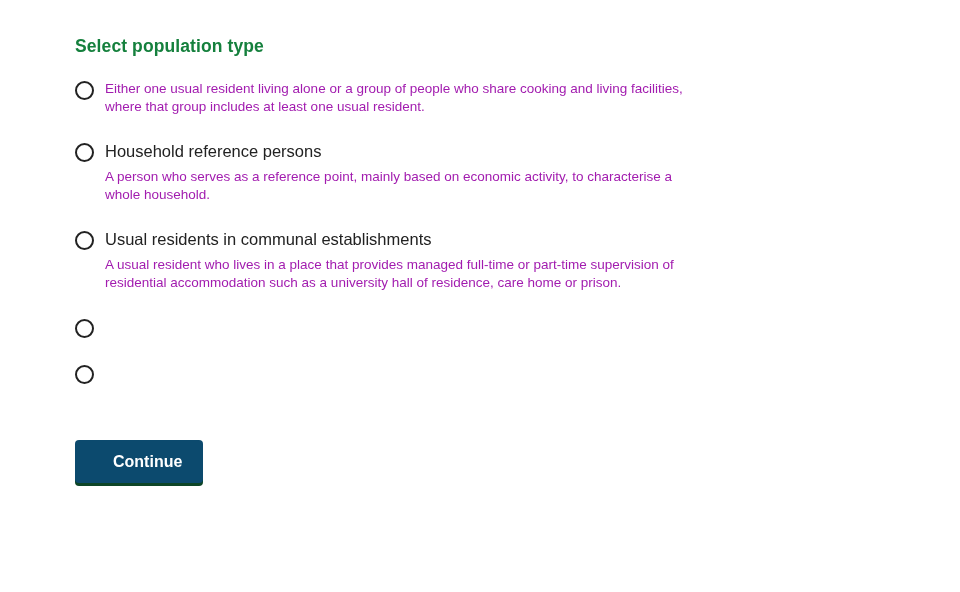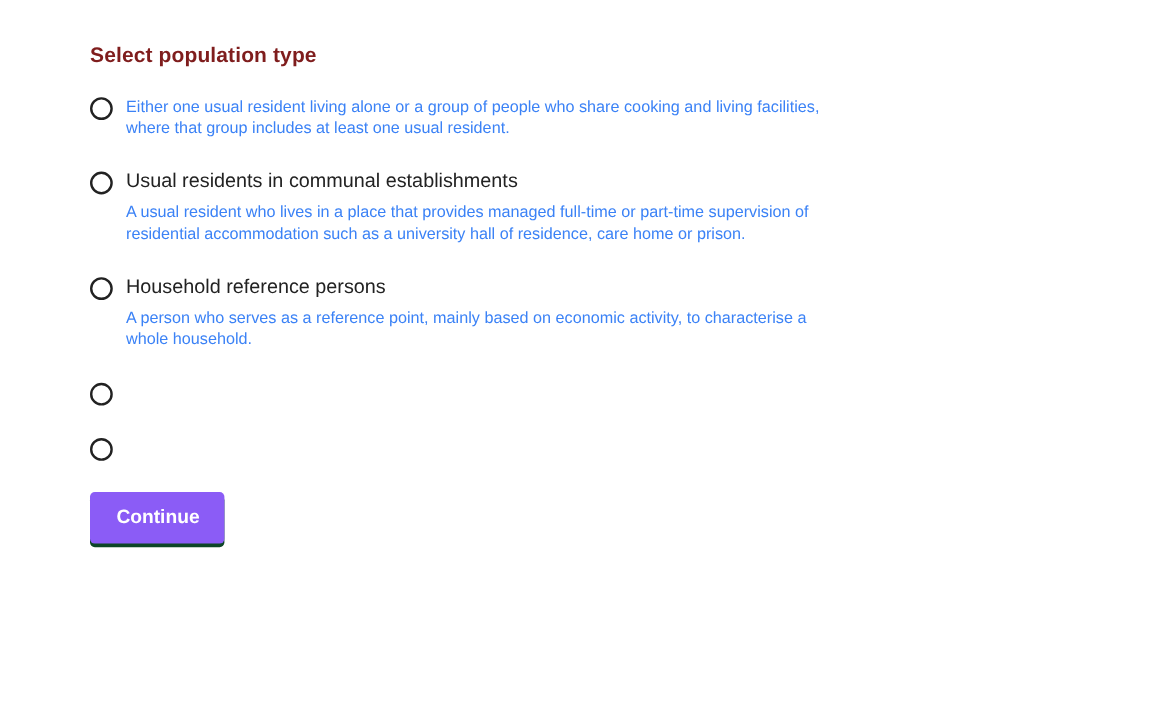--- a/index.html
+++ b/index.html
@@ -9,21 +9,21 @@
     background: #ffffff;
     font-family: "Liberation Sans", sans-serif;
     overflow: hidden;
   }
   .page {
     padding: 36px 0 0 75px;
   }
   .page-title {
     font-size: 17.5px;
     font-weight: 700;
-    color: #7f1d1d;
+    color: #15803d;
     letter-spacing: 0.1px;
     margin-bottom: 23px;
   }
   .radio-group {
     display: block;
   }
   .radio-option {
     display: flex;
     align-items: flex-start;
     margin-bottom: 26px;
@@ -44,33 +44,34 @@
   }
   .radio-label {
     display: block;
     font-size: 16.5px;
     color: #222222;
     line-height: 1.2;
     margin-bottom: 6px;
   }
   .radio-description {
     font-size: 13.5px;
-    color: #3b82f6;
+    color: #a21caf;
     line-height: 1.34;
   }
   .continue-button {
     display: inline-block;
-    background: #8b5cf6;
+    margin-top: 30px;
+    background: #0c4a6e;
     color: #ffffff;
     font-family: "Liberation Sans", sans-serif;
     font-size: 16px;
     font-weight: 700;
     border: none;
     border-radius: 4px;
-    padding: 13px 21px 12px 22px;
+    padding: 13px 21px 12px 38px;
     box-shadow: 0 3px 0 #0d4527;
     cursor: pointer;
   }
 </style>
 </head>
 <body>
 
 <div class="page">
   <h1 class="page-title">Select population type</h1>
 
@@ -79,30 +80,30 @@
     <div class="radio-option">
       <span class="radio-circle"></span>
       <div class="radio-content">
         <div class="radio-description">Either one usual resident living alone or a group of people who share cooking and living facilities, where that group includes at least one usual resident.</div>
       </div>
     </div>
 
     <div class="radio-option">
       <span class="radio-circle"></span>
       <div class="radio-content">
-        <span class="radio-label">Usual residents in communal establishments</span>
-        <div class="radio-description">A usual resident who lives in a place that provides managed full-time or part-time supervision of residential accommodation such as a university hall of residence, care home or prison.</div>
+        <span class="radio-label">Household reference persons</span>
+        <div class="radio-description">A person who serves as a reference point, mainly based on economic activity, to characterise a whole household.</div>
       </div>
     </div>
 
     <div class="radio-option">
       <span class="radio-circle"></span>
       <div class="radio-content">
-        <span class="radio-label">Household reference persons</span>
-        <div class="radio-description">A person who serves as a reference point, mainly based on economic activity, to characterise a whole household.</div>
+        <span class="radio-label">Usual residents in communal establishments</span>
+        <div class="radio-description">A usual resident who lives in a place that provides managed full-time or part-time supervision of residential accommodation such as a university hall of residence, care home or prison.</div>
       </div>
     </div>
 
     <div class="radio-option">
       <span class="radio-circle"></span>
       <div class="radio-content">
       </div>
     </div>
 
     <div class="radio-option">

